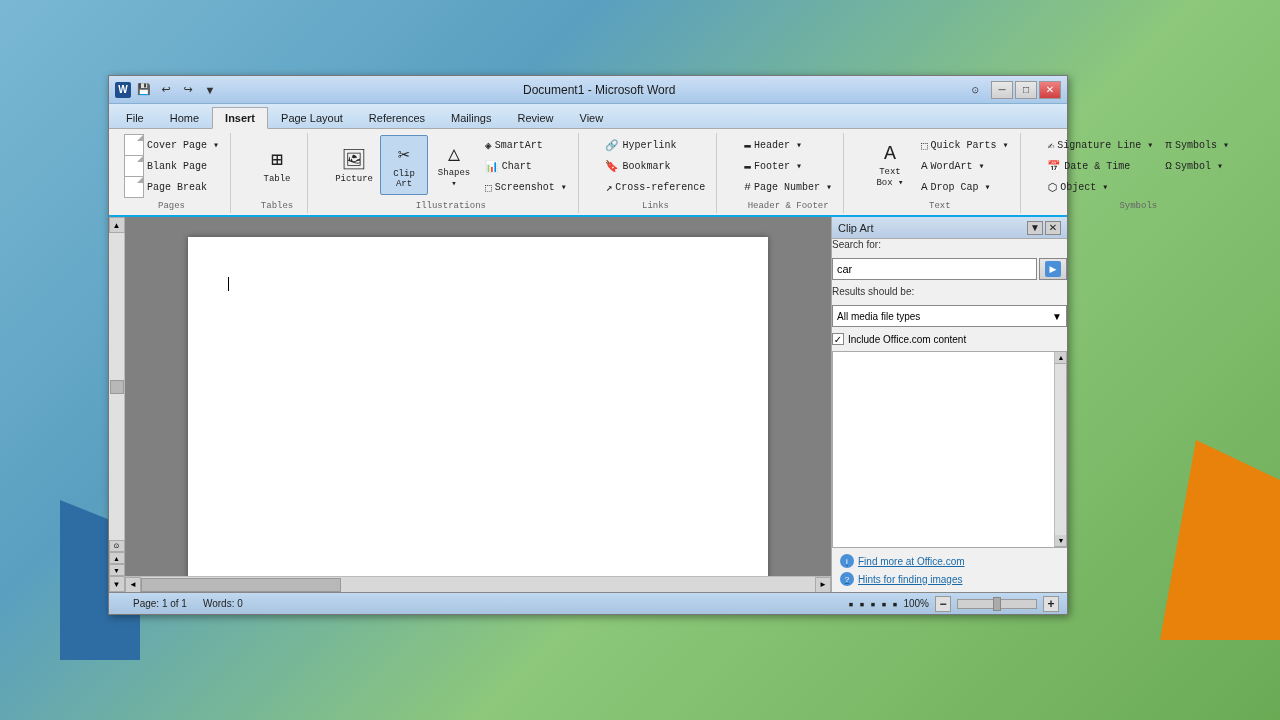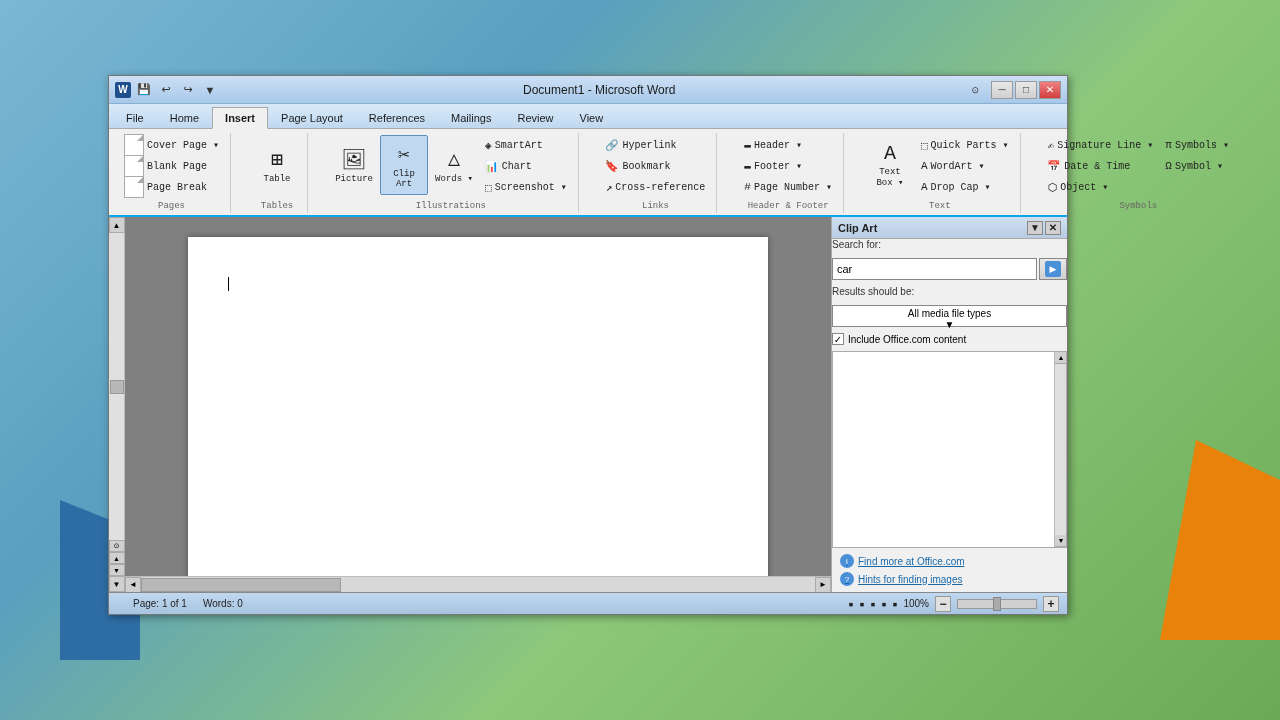--- a/index.html
+++ b/index.html
@@ -340,21 +340,21 @@
       flex-shrink: 0;
     }
     .clip-art-header {
       height: 22px;
       background: linear-gradient(to bottom, #d0e0f0, #b8cce4);
       border-bottom: 1px solid #aaa;
       display: flex;
       align-items: center;
       padding: 0 6px;
       font-size: 11px;
-      font-weight: 700;
+      font-weight: 400;
       color: #222;
     }
     .clip-art-header-title { flex: 1; }
     .clip-art-header-btns { display: flex; gap: 2px; }
     .cap-btn {
       width: 16px;
       height: 14px;
       font-size: 10px;
       border: 1px solid #888;
       background: #d0d0d0;
@@ -415,21 +415,20 @@
       width: 100%;
       height: 22px;
       border: 1px solid #888;
       background: white;
       font-size: 10px;
       padding: 2px 4px;
       display: flex;
       align-items: center;
       justify-content: space-between;
       cursor: pointer;
-      flex-direction: column;
     }
     .ca-checkbox-row {
       display: flex;
       align-items: center;
       gap: 4px;
       font-size: 10px;
     }
     .ca-checkbox {
       width: 12px;
       height: 12px;
@@ -595,21 +594,21 @@
           <div class="ribbon-btn-large">
             <span class="btn-icon">🖼</span>
             <span>Picture</span>
           </div>
           <div class="ribbon-btn-large active" style="background:#c0d8f0;border:1px solid #6090c0;">
             <span class="btn-icon">✂</span>
             <span>Clip<br>Art</span>
           </div>
           <div class="ribbon-btn-large">
             <span class="btn-icon">△</span>
-            <span>Words ▾</span>
+            <span>Shapes ▾</span>
           </div>
           <div class="ribbon-column">
             <div class="ribbon-btn-small">
               <span class="ribbon-icon-sm">◈</span>
               <span>SmartArt</span>
             </div>
             <div class="ribbon-btn-small">
               <span class="ribbon-icon-sm">📊</span>
               <span>Chart</span>
             </div>

